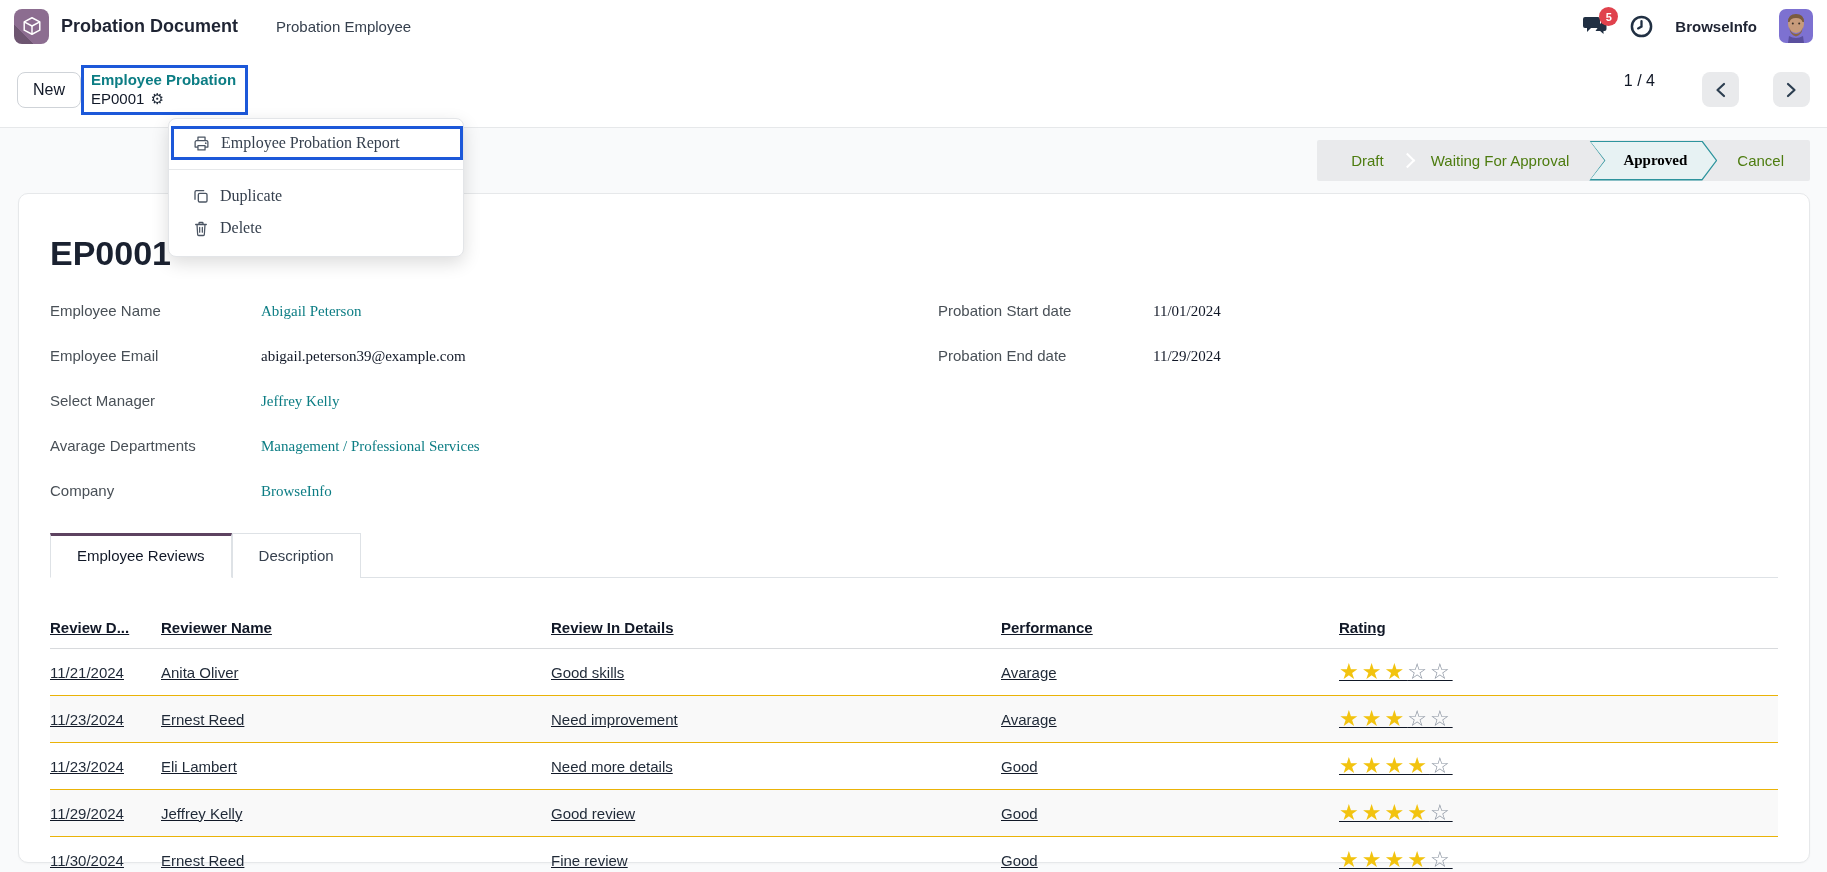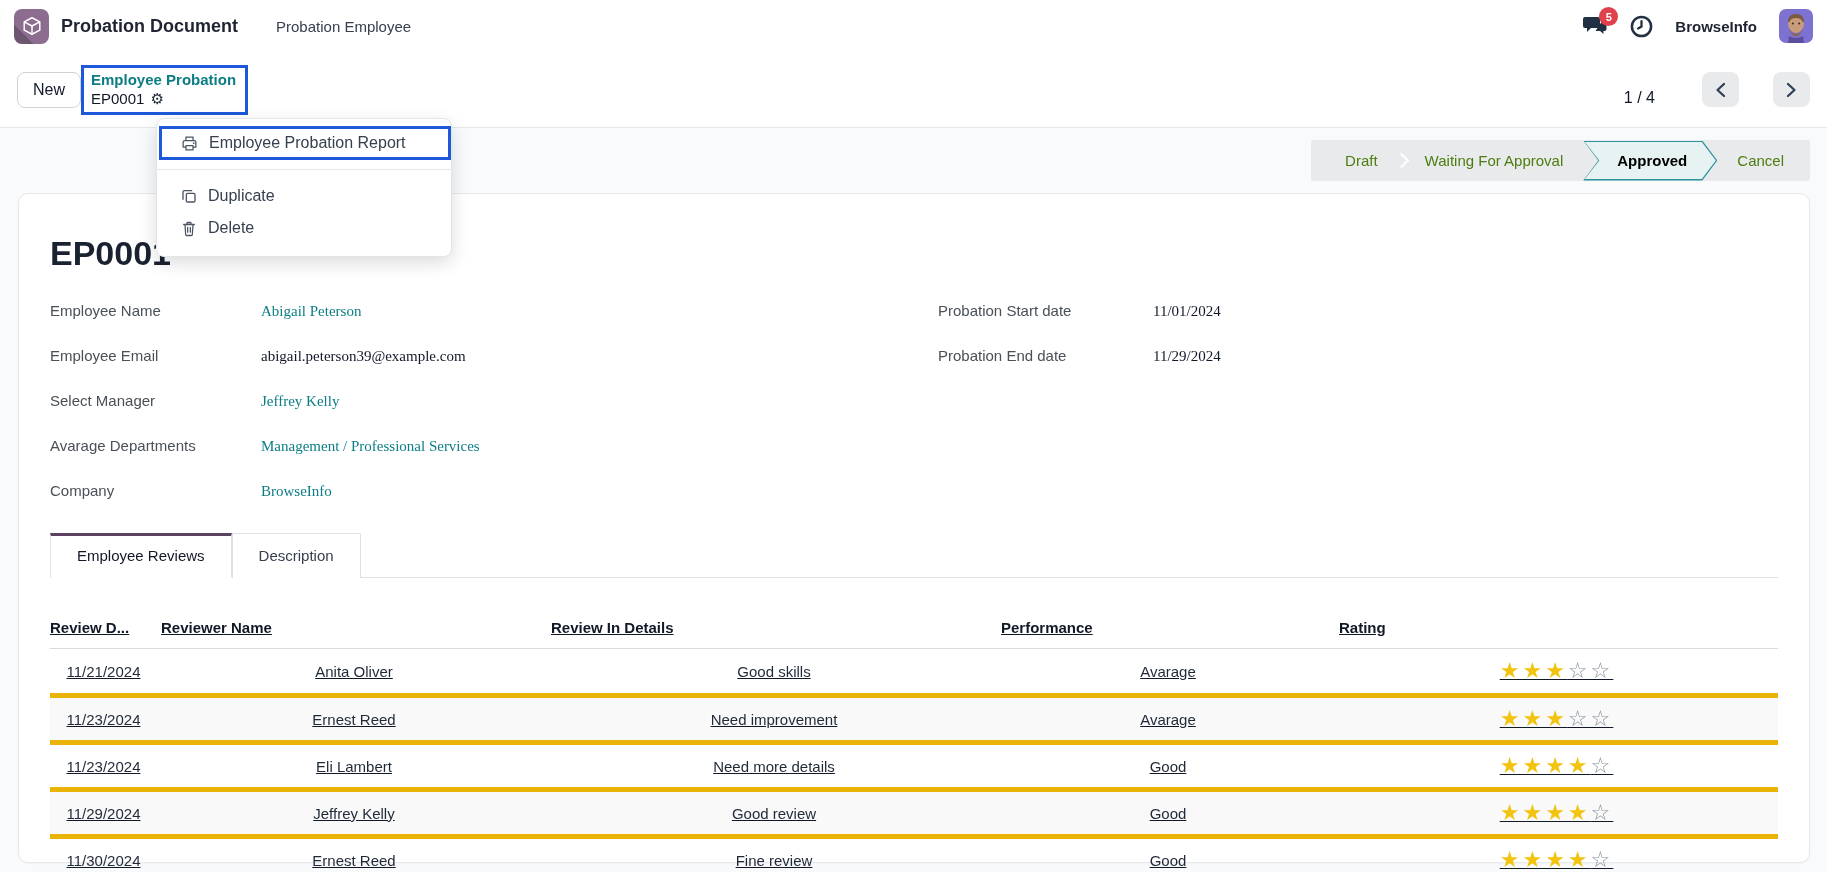--- a/index.html
+++ b/index.html
@@ -18,32 +18,32 @@
   .nav-company { font-size:15px; font-weight:700; color:#1f2433; cursor:pointer; }
   .avatar { width:34px; height:34px; border-radius:7px; overflow:hidden; cursor:pointer; flex:0 0 auto; }
 
   
   .control-panel { background:#ffffff; height:76px; display:flex; align-items:center; padding:0 17px; border-bottom:1px solid #e6e8ea; }
   .btn-new { background:#fff; border:1px solid #cfd3d8; border-radius:8px; padding:8px 15px; font-size:16px; color:#111827; font-family:inherit; cursor:pointer; }
   .breadcrumb-box { border:3px solid #1c58d9; padding:2px 9px 3px 7px; line-height:1.3; }
   .bc-title { color:#0c7d84; font-weight:700; font-size:15px; cursor:pointer; display:block; }
   .bc-record { font-size:15px; color:#111827; display:flex; align-items:center; gap:6px; }
   .gear { font-size:15px; color:#1f2937; cursor:pointer; line-height:1; }
-  .cp-right { margin-left:auto; display:flex; align-items:flex-end;gap:31px; }
+  .cp-right { margin-left:auto; display:flex; align-items:flex-start;gap:31px; }
   .pager-count { font-size:16px; color:#111827; margin-right:16px; cursor:pointer; }
   .pager-btn { width:37px; height:35px; background:#e9eaec; border:none; border-radius:8px; display:flex; align-items:center; justify-content:center; cursor:pointer; }
   .pager-btn + .pager-btn { margin-left:3px; }
 
   
   .content { position:relative; height:744px; background:#f9fafb; }
   .statusbar-row { display:flex; justify-content:flex-end; padding:12px 17px 0 0; }
   .statusbar { height:41px; background:#e9eaec; border-radius:2px; display:flex; align-items:center; padding:0 10px 0 18px; }
   .sb-item { font-size:15px; color:#4d7c0f; padding:0 16px; cursor:pointer; white-space:nowrap; }
   .sb-sep { width:11px; height:11px; border-top:2px solid #fff; border-right:2px solid #fff; transform:rotate(45deg); margin:0 2px; }
-  .sb-active-outer { height:40px; background:#2d949d; clip-path:polygon(0 0, calc(100% - 15px) 0, 100% 50%, calc(100% - 15px) 100%, 0 100%, 15px 50%); position:relative; display:flex; align-items:center; margin:0 4px; cursor:pointer; }
+  .sb-active-outer { height:40px; background:#2d949d; clip-path:polygon(0 0, calc(100% - 15px) 0, 100% 50%, calc(100% - 15px) 100%, 0 100%, 15px 50%); position:relative; display:flex; align-items:center; margin:0 4px; cursor:pointer;font-family:Liberation Serif, serif; }
   .sb-active-inner { position:absolute; inset:1.5px; background:#e7f2f3; clip-path:polygon(0 0, calc(100% - 14px) 0, 100% 50%, calc(100% - 14px) 100%, 0 100%, 14.5px 50%); }
   .sb-active-label { position:relative; font-size:15px; font-weight:700; color:#000; padding:0 30px 0 34px; }
 
   
   .sheet { background:#fff; border:1px solid #e6e8ea; border-radius:10px; margin:12px 17px 0 18px; padding:40px 31px 0 31px; height:670px; box-shadow:0 1px 2px rgba(0,0,0,.03); }
   .record-title { font-size:34px; font-weight:700; color:#1a2130; margin-bottom:26px; cursor:text; }
   .fields { display:grid; grid-template-columns:865px 1fr; }
   .field-row { margin-bottom:21px; font-size:15px; line-height:24px; display:flex;gap:30px; }
   .field-label { width:181px; color:#495057; flex:0 0 auto; }
   .fields-right { padding-left:23px; }
@@ -53,27 +53,27 @@
 
   
   .tabs { display:flex; border-bottom:1px solid #dee2e6; margin-top:8px; }
   .tab { font-size:15px; padding:13px 26px; border:1px solid #dee2e6; border-bottom:none; background:#fff; cursor:pointer; color:#111827; position:relative; top:1px; }
   .tab.active { border-top:3px solid #5d4260; border-bottom:1px solid #fff; padding-top:11px; }
   .tab.inactive { color:#36404e; }
 
   
   table.reviews { width:100%; border-collapse:collapse; table-layout:fixed; margin-top:41px;text-decoration:underline; }
   table.reviews th { text-align:left; font-size:15px; font-weight:700; color:#111827; padding:0 4px 12px 0; border-bottom:1px solid #d8dadd; white-space:nowrap; overflow:hidden; }
-  table.reviews td { font-size:15px; color:#1f2937; height:47px; padding:0 4px 0 0; border-bottom:5px solid #eab308;text-align:center; }
+  table.reviews td { font-size:15px; color:#1f2937; height:47px; padding:0 4px 0 0; border-bottom:1px solid #eab308; }
   table.reviews tr.stripe td { background:#f9f9f9; }
   .stars-filled { color:#f2c30f; font-size:22px; letter-spacing:3px; }
   .stars-empty { color:#8a93a0; font-size:22px; letter-spacing:3px; }
 
   
-  .dropdown { position:absolute; left:156px; top:118px; width:296px; background:#fff; border:1px solid #e3e5e8; border-radius:8px; box-shadow:0 6px 18px rgba(0,0,0,.14); padding:5px 0 12px 0; z-index:50; }
+  .dropdown { position:absolute; left:168px; top:118px; width:296px; background:#fff; border:1px solid #e3e5e8; border-radius:8px; box-shadow:0 6px 18px rgba(0,0,0,.14); padding:5px 0 12px 0; z-index:50;font-family:Liberation Serif, serif; }
   .menu-item { display:flex; align-items:center; gap:11px; font-size:16px; color:#36404e; padding:7px 12px 7px 24px; cursor:pointer; }
   .menu-item.highlight { border:3px solid #1c58d9; margin:2px 0 2px 2px; padding:5px 9px 5px 19px; }
   .menu-divider { border-top:1px solid #e6e8ea; margin:9px 0 10px 0; }
   svg { display:block; }
 </style>
 </head>
 <body>
 
 <header class="navbar">
   <div class="app-icon">

